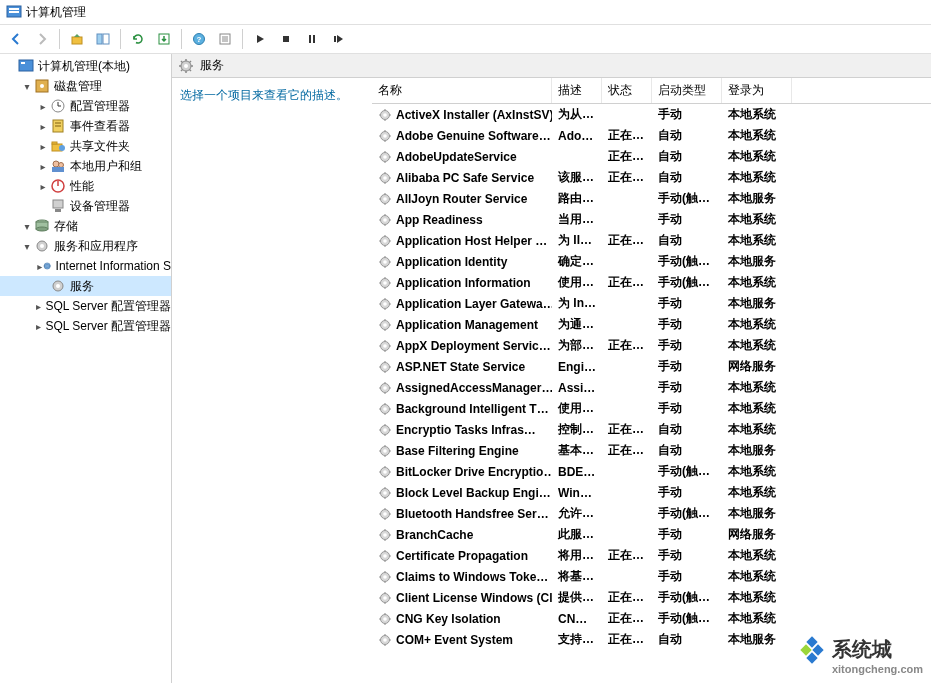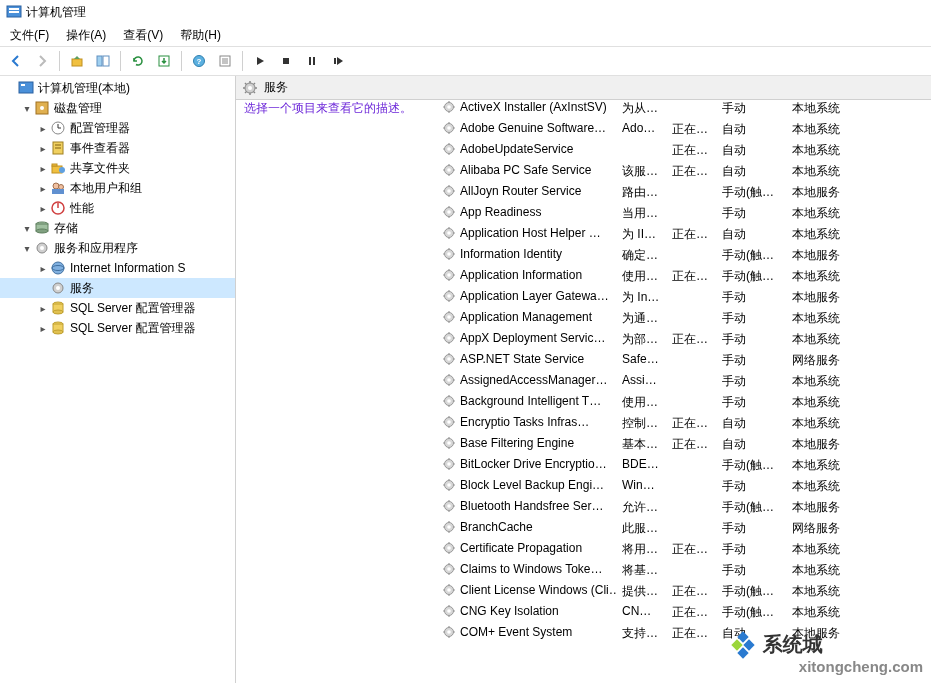--- a/index.html
+++ b/index.html
@@ -6,68 +6,62 @@
 body { font-family: "Microsoft YaHei", "Segoe UI", Tahoma, sans-serif; font-size: 12px; background: #fff; color: #000; width: 931px; height: 683px; overflow: hidden; }
 .window { display: flex; flex-direction: column; height: 100%; }
 .titlebar { height: 24px; display: flex; align-items: center; padding: 2px 6px; gap: 4px; }
 .titlebar-icon { width: 16px; height: 16px; }
 .menubar { height: 22px; display: flex; align-items: center; padding: 0 2px; gap: 1px; }
 .menuitem { padding: 2px 8px; cursor: default; }
 .toolbar { height: 30px; display: flex; align-items: center; padding: 2px 4px; gap: 2px; border-top: 1px solid #e0e0e0; border-bottom: 1px solid #e0e0e0; }
 .toolbtn { width: 24px; height: 24px; display: flex; align-items: center; justify-content: center; border: 1px solid transparent; cursor: default; }
 .toolsep { width: 1px; height: 20px; background: #d0d0d0; margin: 0 3px; }
 .content { flex: 1; display: flex; overflow: hidden; }
-.tree { width: 236px; border-right: 1px solid #d0d0d0; overflow-y: auto; padding: 2px 0; }
+.tree { width: 172px; border-right: 1px solid #d0d0d0; overflow-y: auto; padding: 2px 0; }
 .tree-node { display: flex; align-items: center; height: 20px; padding-left: 4px; cursor: default; white-space: nowrap; }
 .tree-node.selected { background: #cde8ff; }
 .expander { width: 14px; height: 14px; display: flex; align-items: center; justify-content: center; font-size: 10px; color: #555; }
 .tree-icon { width: 16px; height: 16px; margin-right: 4px; }
 .tree-label { white-space: nowrap; }
 .indent0 { padding-left: 4px; }
 .indent1 { padding-left: 20px; }
 .indent2 { padding-left: 36px; }
 .main { flex: 1; display: flex; flex-direction: column; overflow: hidden; }
 .panel-header { height: 24px; background: #f0f0f0; display: flex; align-items: center; padding: 0 6px; gap: 6px; border-bottom: 1px solid #d0d0d0; }
 .gear-icon { width: 16px; height: 16px; }
 .panel-body { flex: 1; display: flex; overflow: hidden; }
-.desc-pane { width: 200px; padding: 0 8px; color: #6d28d9; }
+.desc-pane { width: 200px; padding: 9px 8px; color: #0369a1; }
 .list-pane { flex: 1; overflow: auto; }
 .list-header { display: flex; position: sticky; top: 0; background: #fff; border-bottom: 1px solid #d0d0d0; }
 .list-header .col { padding: 4px 6px; border-right: 1px solid #e8e8e8; font-weight: normal; cursor: default; }
-.list-row { display: flex; align-items: flex-start; height: 21px; }
+.list-row { display: flex; align-items: center; height: 21px; font-weight: bold; }
 .col { overflow: hidden; text-overflow: ellipsis; white-space: nowrap; padding: 0 6px; }
 .col-name { width: 180px; display: flex; align-items: center; gap: 4px; }
 .col-desc { width: 50px; }
 .col-status { width: 50px; }
 .col-start { width: 70px; }
 .col-logon { width: 70px; }
 .svc-icon { width: 14px; height: 14px; flex-shrink: 0; }
 .watermark { position: absolute; bottom: 8px; right: 8px; font-size: 20px; font-weight: bold; color: #333; display: flex; align-items: flex-start; gap: 6px; }
-.wm-sub { font-size: 15px; color: #888; margin-left: 36px; }
+.wm-sub { font-size: 11px; color: #888; }
 .wm-diamond { width: 28px; height: 28px; }
 </style>
 </head>
 <body>
 
 <div class="window">
   <div class="titlebar">
     <svg class="titlebar-icon" viewBox="0 0 16 16">
         <rect x="1" y="2" width="14" height="11" fill="#4a90d9" stroke="#2a60a0"></rect>
         <rect x="3" y="4" width="10" height="2" fill="#fff"></rect>
         <rect x="3" y="7" width="10" height="2" fill="#fff"></rect>
       </svg>
     <span>计算机管理</span>
   </div>
 
-  <div class="menubar">
-    <span class="menuitem">文件(F)</span>
-    <span class="menuitem">操作(A)</span>
-    <span class="menuitem">查看(V)</span>
-    <span class="menuitem">帮助(H)</span>
-  </div>
 
   <div class="toolbar">
     <div class="toolbtn">
         <svg width="14" height="14" viewBox="0 0 14 14">
           <path d="M9 2 L4 7 L9 12" stroke="#2a7ad0" stroke-width="2" fill="none"></path>
         </svg>
       </div>
     <div class="toolbtn">
         <svg width="14" height="14" viewBox="0 0 14 14">
           <path d="M5 2 L10 7 L5 12" stroke="#bbb" stroke-width="2" fill="none"></path>
@@ -193,20 +187,28 @@
           </svg>
           <span class="tree-label">本地用户和组</span>
         </div>
         <div class="tree-node indent2">
           <span class="expander">▸</span>
           <svg class="tree-icon" viewBox="0 0 16 16">
             <circle cx="8" cy="8" r="6" fill="none" stroke="#d04040" stroke-width="1.5"></circle>
             <path d="M8 8 L8 3" stroke="#d04040" stroke-width="1.5"></path>
           </svg>
           <span class="tree-label">性能</span>
+        </div>
+        <div class="tree-node indent2">
+          <span class="expander"></span>
+          <svg class="tree-icon" viewBox="0 0 16 16">
+            <rect x="3" y="2" width="10" height="8" fill="#d0d0d0" stroke="#888"></rect>
+            <rect x="5" y="11" width="6" height="3" fill="#888"></rect>
+          </svg>
+          <span class="tree-label">设备管理器</span>
         </div>
         <div class="tree-node indent1">
           <span class="expander">▾</span>
           <svg class="tree-icon" viewBox="0 0 16 16">
             <ellipse cx="8" cy="4" rx="6" ry="2" fill="#a0c0a0" stroke="#608060"></ellipse>
             <rect x="2" y="4" width="12" height="7" fill="#a0c0a0" stroke="#608060"></rect>
             <ellipse cx="8" cy="11" rx="6" ry="2" fill="#80a080" stroke="#608060"></ellipse>
           </svg>
           <span class="tree-label">存储</span>
         </div>
@@ -270,20 +272,27 @@
               <line x1="11.5" y1="4.5" x2="13" y2="3"></line>
             </g>
           </svg>
         <span>服务</span>
       </div>
       <div class="panel-body">
         <div class="desc-pane">
           <span>选择一个项目来查看它的描述。</span>
         </div>
         <div class="list-pane">
+          <div class="list-header">
+            <div class="col col-name">名称</div>
+            <div class="col col-desc">描述</div>
+            <div class="col col-status">状态</div>
+            <div class="col col-start">启动类型</div>
+            <div class="col col-logon">登录为</div>
+          </div>
           <div id="svclist">
               <div class="list-row">
                 <div class="col col-name">
                   <svg class="svc-icon" viewBox="0 0 14 14">
                     <circle cx="7" cy="7" r="4.5" fill="#d8d8d8" stroke="#999"></circle>
                     <circle cx="7" cy="7" r="1.8" fill="#fff"></circle>
                     <g stroke="#999" stroke-width="1.2">
                       <line x1="7" y1="1" x2="7" y2="2.5"></line>
                       <line x1="7" y1="11.5" x2="7" y2="13"></line>
                       <line x1="1" y1="7" x2="2.5" y2="7"></line>
@@ -416,21 +425,21 @@
                   <svg class="svc-icon" viewBox="0 0 14 14">
                     <circle cx="7" cy="7" r="4.5" fill="#d8d8d8" stroke="#999"></circle>
                     <circle cx="7" cy="7" r="1.8" fill="#fff"></circle>
                     <g stroke="#999" stroke-width="1.2">
                       <line x1="7" y1="1" x2="7" y2="2.5"></line>
                       <line x1="7" y1="11.5" x2="7" y2="13"></line>
                       <line x1="1" y1="7" x2="2.5" y2="7"></line>
                       <line x1="11.5" y1="7" x2="13" y2="7"></line>
                     </g>
                   </svg>
-                  <span>Information Identity</span>
+                  <span>Application Identity</span>
                 </div>
                 <div class="col col-desc">确定…</div>
                 <div class="col col-status"></div>
                 <div class="col col-start">手动(触发…</div>
                 <div class="col col-logon">本地服务</div>
               </div>
               <div class="list-row">
                 <div class="col col-name">
                   <svg class="svc-icon" viewBox="0 0 14 14">
                     <circle cx="7" cy="7" r="4.5" fill="#d8d8d8" stroke="#999"></circle>
@@ -513,21 +522,21 @@
                     <circle cx="7" cy="7" r="1.8" fill="#fff"></circle>
                     <g stroke="#999" stroke-width="1.2">
                       <line x1="7" y1="1" x2="7" y2="2.5"></line>
                       <line x1="7" y1="11.5" x2="7" y2="13"></line>
                       <line x1="1" y1="7" x2="2.5" y2="7"></line>
                       <line x1="11.5" y1="7" x2="13" y2="7"></line>
                     </g>
                   </svg>
                   <span>ASP.NET State Service</span>
                 </div>
-                <div class="col col-desc">Safe…</div>
+                <div class="col col-desc">Engi…</div>
                 <div class="col col-status"></div>
                 <div class="col col-start">手动</div>
                 <div class="col col-logon">网络服务</div>
               </div>
               <div class="list-row">
                 <div class="col col-name">
                   <svg class="svc-icon" viewBox="0 0 14 14">
                     <circle cx="7" cy="7" r="4.5" fill="#d8d8d8" stroke="#999"></circle>
                     <circle cx="7" cy="7" r="1.8" fill="#fff"></circle>
                     <g stroke="#999" stroke-width="1.2">

